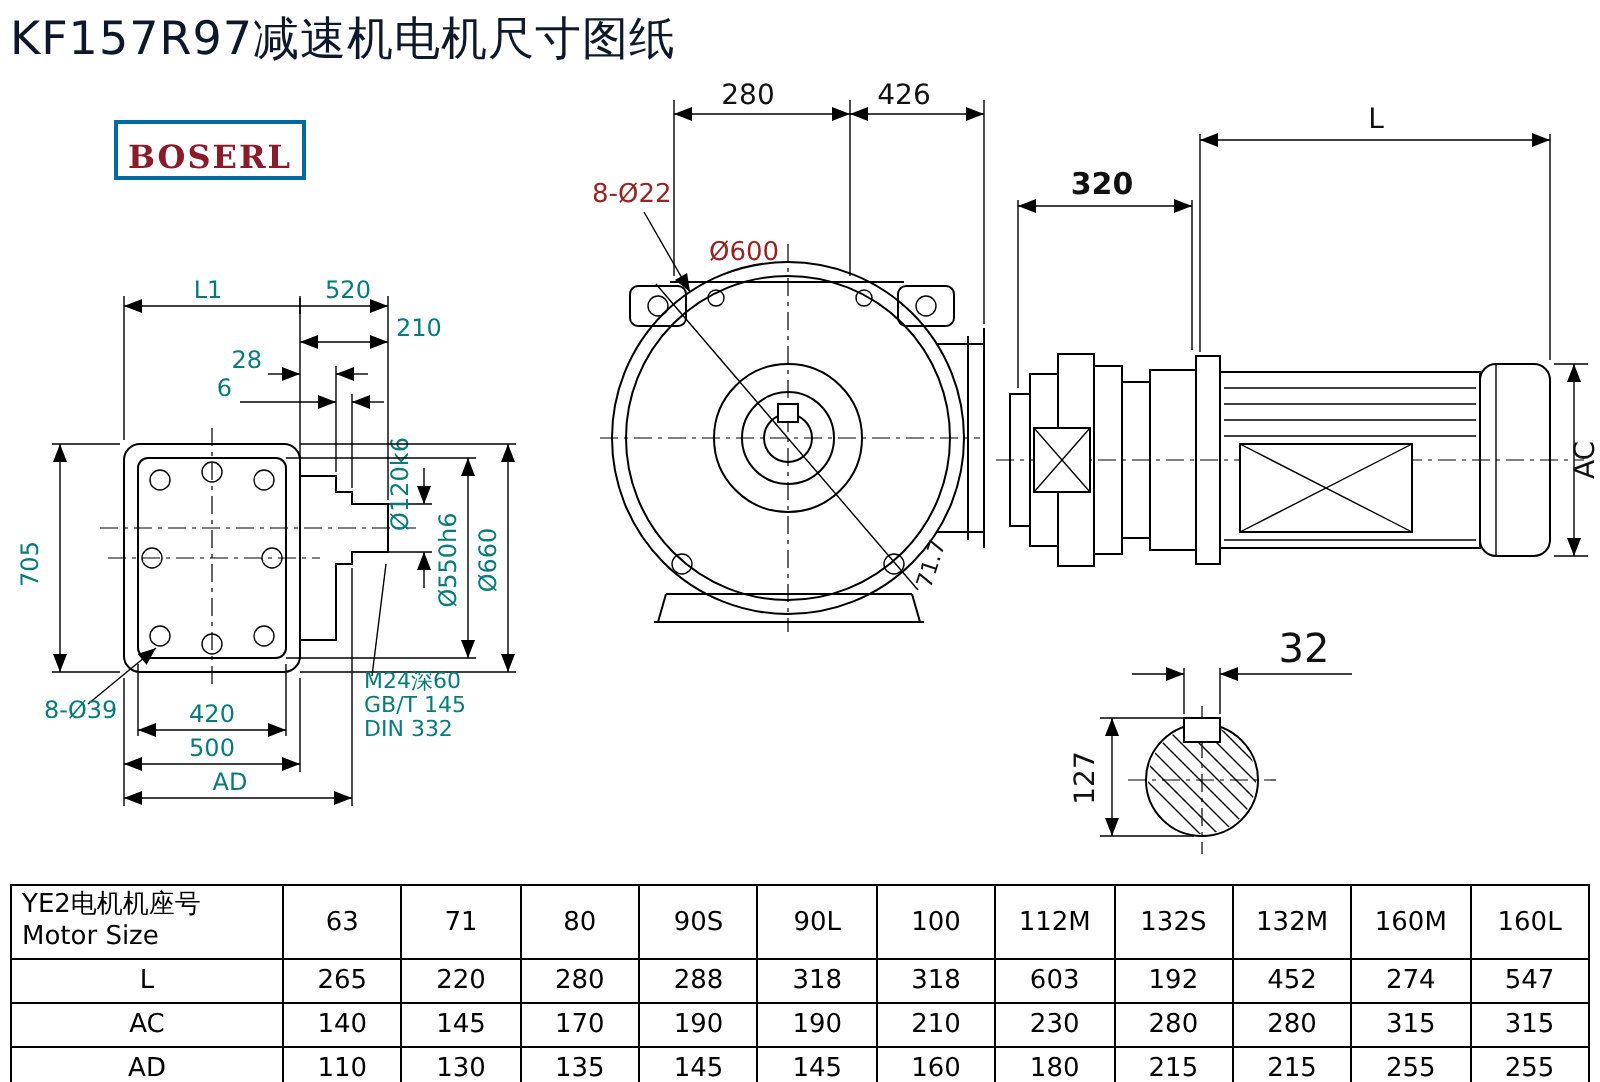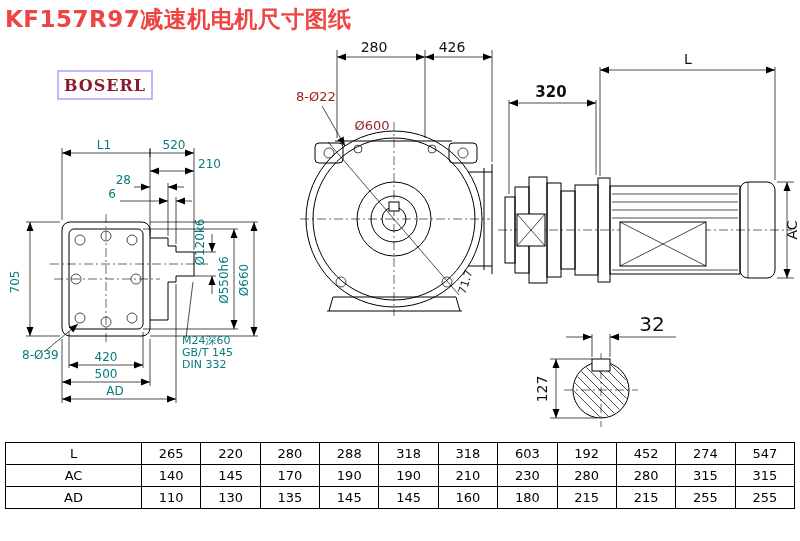--- a/index.html
+++ b/index.html
@@ -1,18 +1,18 @@
 <!DOCTYPE html>
 <html><head>
 <meta charset="utf-8">
 <style>
   html,body { margin:0; padding:0; }
   body { width:800px; height:541px; background:#fff; font-family:"DejaVu Sans", sans-serif; position:relative; overflow:hidden; }
-  .page-title { position:absolute; left:5px; top:4px; margin:0; font-size:23px; font-weight:bold; color:#ef4444; letter-spacing:0.5px; }
-  .brand-box { position:absolute; left:57px; top:70px; width:92px; height:26px; border:2px solid #c4b5fd; display:flex; align-items:center; justify-content:center; background:#fff; }
+  .page-title { position:absolute; left:5px; top:4px; margin:0; font-size:23px; font-weight:normal; color:#0f172a; letter-spacing:0.5px; }
+  .brand-box { position:absolute; left:57px; top:60px; width:92px; height:26px; border:2px solid #0369a1; display:flex; align-items:flex-end; justify-content:center; background:#fff; }
   .brand-box span { font-family:"DejaVu Serif", serif; font-weight:bold; font-size:16px; color:#8b1a2b; letter-spacing:1px; }
   svg.drawing { position:absolute; left:0; top:0; }
   svg text { font-family:"DejaVu Sans", sans-serif; }
   .ln { stroke:#000; stroke-width:1; fill:none; }
   .tn { stroke:#000; stroke-width:0.7; fill:none; }
   .cl { stroke:#000; stroke-width:0.6; fill:none; stroke-dasharray:9 3 2 3; }
   .wh { fill:#fff; stroke:#000; stroke-width:1; }
   .tz { font-size:12px; fill:#067b7b; text-anchor:middle; }
   .tz2 { font-size:11px; fill:#067b7b; }
   .mr { font-size:13px; fill:#9b2222; text-anchor:middle; }
@@ -237,20 +237,37 @@
       <col>
       <col>
       <col>
       <col>
       <col>
       <col>
       <col>
       <col>
   </colgroup>
   <tbody>
+      <tr class="hdr">
+    <td class="first">
+      <div>YE2电机机座号</div>
+      <div>Motor Size</div>
+    </td>
+    <td>63</td>
+    <td>71</td>
+    <td>80</td>
+    <td>90S</td>
+    <td>90L</td>
+    <td>100</td>
+    <td>112M</td>
+    <td>132S</td>
+    <td>132M</td>
+    <td>160M</td>
+    <td>160L</td>
+  </tr>
   <tr>
     <td>L</td>
     <td>265</td>
     <td>220</td>
     <td>280</td>
     <td>288</td>
     <td>318</td>
     <td>318</td>
     <td>603</td>
     <td>192</td>

